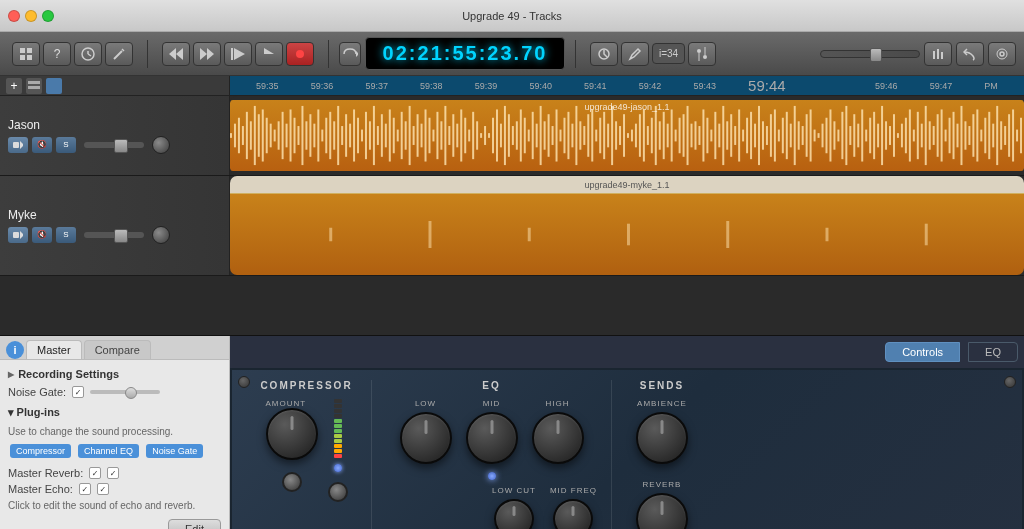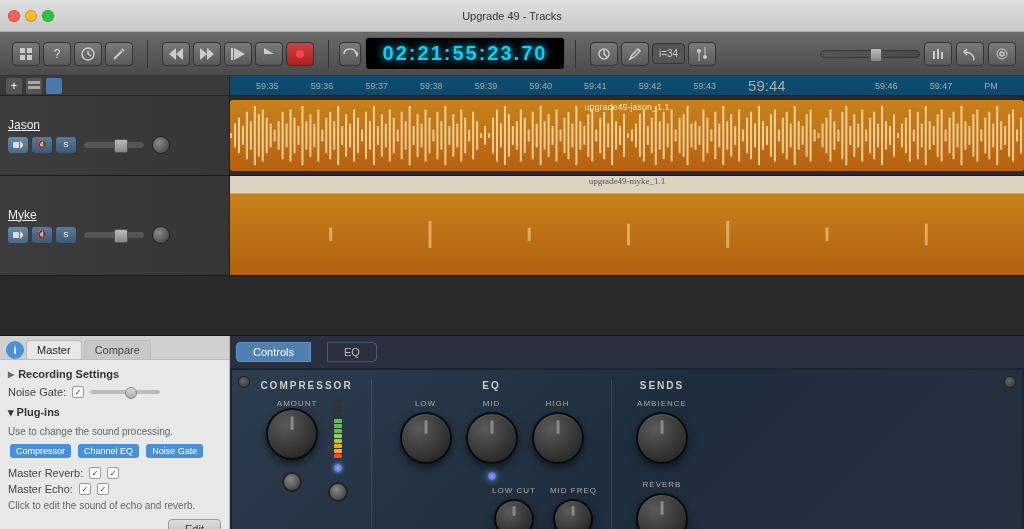--- a/index.html
+++ b/index.html
@@ -164,21 +164,20 @@
       display: flex;
       flex-direction: column;
       justify-content: center;
       padding: 6px 8px;
       gap: 4px;
     }
     .track-name {
       color: #eee;
       font-size: 12px;
       font-weight: 500;
-      text-decoration: underline;
     }
     .track-controls {
       display: flex;
       align-items: center;
       gap: 4px;
     }
     .track-icon-btn {
       width: 20px;
       height: 16px;
       background: linear-gradient(to bottom, #5a7a9a, #3a5a7a);
@@ -215,20 +214,21 @@
       background: radial-gradient(circle at 35% 35%, #8a8a8a, #3a3a3a);
       border-radius: 50%;
       border: 1px solid #222;
       margin-left: 4px;
     }
     .track-content {
       flex: 1;
       position: relative;
       overflow: hidden;
       background: #2a2a2a;
+      border-radius: 7px;
     }
 
     
     .audio-clip {
       position: absolute;
       top: 4px;
       left: 0;
       right: 0;
       bottom: 4px;
       background: linear-gradient(to bottom, #c8821a, #b86010);
@@ -399,23 +399,23 @@
     .plugin-panel {
       flex: 1;
       background: linear-gradient(to bottom, #2a3a4a, #1a2535);
       display: flex;
       flex-direction: column;
       overflow: hidden;
     }
     .plugin-tabs {
       display: flex;
       align-items: center;
-      justify-content: flex-start;
+      justify-content: flex-end;
       padding: 6px;
-      gap: 16px;
+      gap: 8px;
       background: #2a3040;
     }
     .plugin-tab {
       padding: 3px 16px;
       font-size: 11px;
       cursor: pointer;
       border: 1px solid #4a5a6a;
       color: #bbb;
     }
     .plugin-tab.active {
@@ -460,21 +460,21 @@
     .knob-group {
       display: flex;
       flex-direction: column;
       align-items: center;
       gap: 4px;
     }
     .knob-label {
       font-size: 8px;
       color: #aaa;
       letter-spacing: 1px;
-      text-align: right;
+      text-align: left;
     }
     .knob {
       width: 52px;
       height: 52px;
       background: radial-gradient(circle at 35% 30%, #5a5a5a, #1a1a1a);
       border-radius: 50%;
       border: 2px solid #0a0a0a;
       box-shadow: 0 4px 8px rgba(0,0,0,0.5), inset 0 1px 2px rgba(255,255,255,0.1);
       position: relative;
       cursor: pointer;
@@ -995,21 +995,21 @@
             </svg>
         </div>
         <div class="track-icon-btn">🔇</div>
         <div class="track-icon-btn">S</div>
         <div class="track-fader"></div>
         <div class="track-volume-knob"></div>
       </div>
     </div>
     <div class="track-content">
 
-      <div style="height:18px;background:rgba(240,230,210,0.9);display:flex;align-items:flex-start;justify-content:center;border-bottom:1px solid #d0b060;font-family:Liberation Serif, serif;">
+      <div style="height:18px;background:rgba(240,230,210,0.9);display:flex;align-items:center;justify-content:center;border-bottom:1px solid #d0b060;">
         <span style="font-size:9px;color:#555;">upgrade49-myke_1.1</span>
       </div>
       <div style="flex:1;background:linear-gradient(to bottom,#c8821a,#b06010);height:calc(100% - 18px);position:relative;">
         <svg style="width:100%;height:100%;" viewBox="0 0 800 60" preserveAspectRatio="none">
           <g fill="rgba(255,230,180,0.5)">
             <rect x="100" y="25" width="3" height="10"></rect>
             <rect x="200" y="20" width="3" height="20"></rect>
             <rect x="300" y="25" width="3" height="10"></rect>
             <rect x="400" y="22" width="3" height="16"></rect>
             <rect x="500" y="20" width="3" height="20"></rect>

